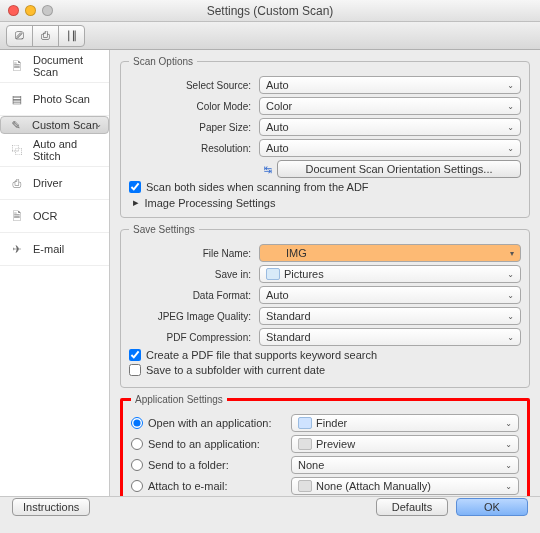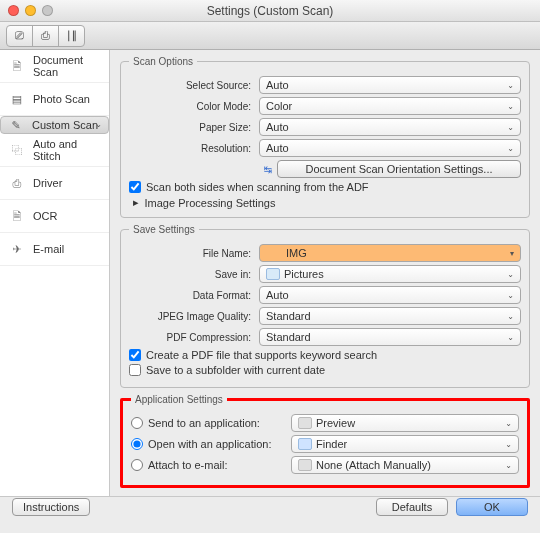--- a/index.html
+++ b/index.html
@@ -184,36 +184,45 @@
       <label class="chk">
           <input type="checkbox" style="">
           <span>Save to a subfolder with current date</span>
         </label>
     </fieldset>
 
     <fieldset class="hl">
       <legend>Application Settings</legend>
       <div class="row">
           <label class="radio" style="width:160px">
+            <input type="radio" name="app" checked="" style="">
+            <span>Open with an application:</span>
+          </label>
+          <div class="sel">
+            <span class="iconbox"></span>
+            <span>Finder</span>
+          </div>
+        </div>
+      <div class="row">
+          <label class="radio" style="width:160px">
             <input type="radio" name="app" style="">
             <span>Send to an application:</span>
           </label>
           <div class="sel dim">
             <span class="iconbox dim"></span>
             <span>Preview</span>
           </div>
         </div>
       <div class="row">
           <label class="radio" style="width:160px">
-            <input type="radio" name="app" checked="" style="">
-            <span>Open with an application:</span>
-          </label>
-          <div class="sel">
-            <span class="iconbox"></span>
-            <span>Finder</span>
+            <input type="radio" name="app" style="">
+            <span>Send to a folder:</span>
+          </label>
+          <div class="sel dim">
+            <span>None</span>
           </div>
         </div>
       <div class="row">
           <label class="radio" style="width:160px">
             <input type="radio" name="app" style="">
             <span>Attach to e-mail:</span>
           </label>
           <div class="sel dim">
             <span class="iconbox dim"></span>
             <span>None (Attach Manually)</span>

